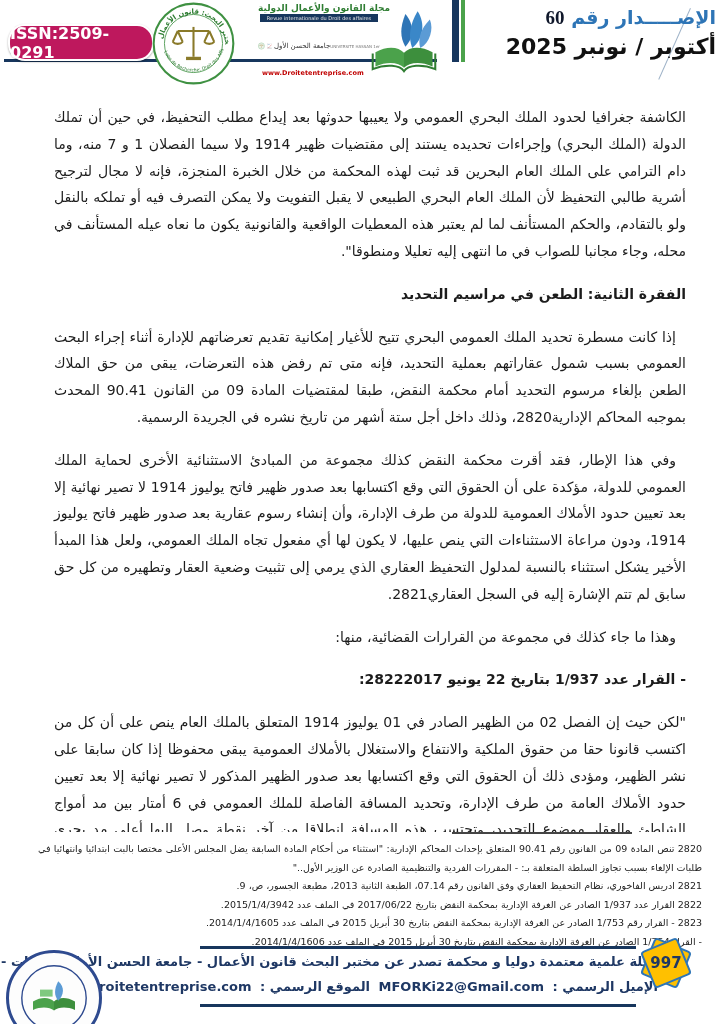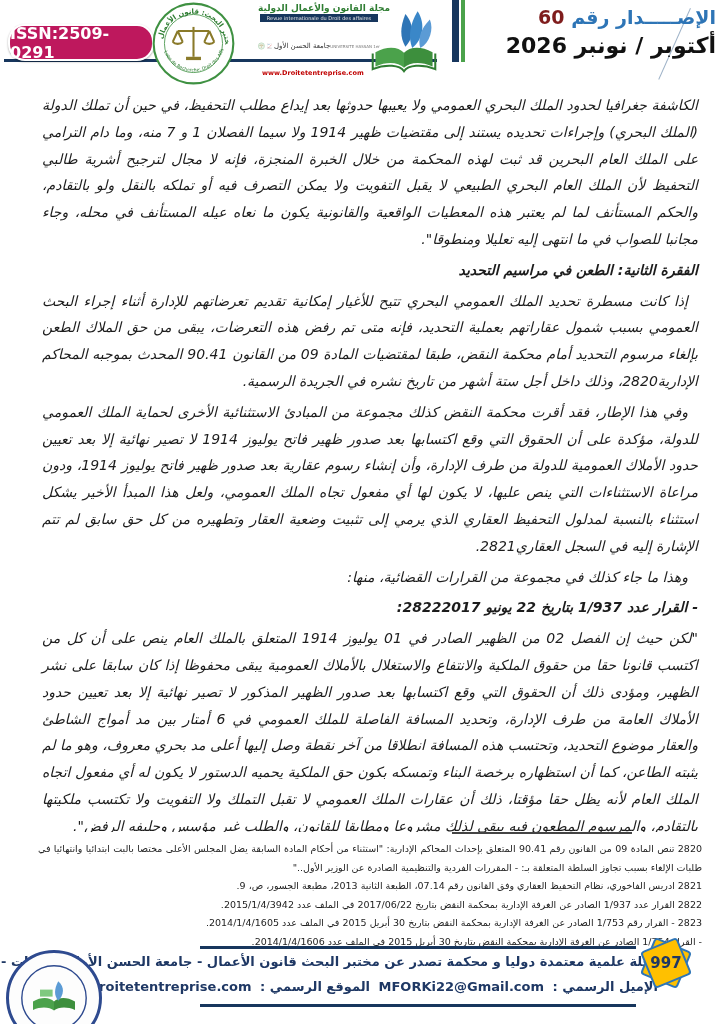--- a/index.html
+++ b/index.html
@@ -31,34 +31,34 @@
   .univ { display:flex; align-items:center; }
   .univ-ar { font-size:7px; color:#333; white-space:nowrap; }
   .univ-fr { font-size:4px; color:#777; white-space:nowrap; }
   .banner-site { color:#c00000; font-weight:bold; font-size:6.5px; margin-left:4px; }
   .book-logo { position:absolute; left:370px; top:6px; width:68px; height:76px; z-index:2; }
   .vbars { position:absolute; left:452px; top:0; height:62px; display:flex; gap:2px; }
   .vbar-navy { width:7px; height:62px; background:#17365d; }
   .vbar-green { width:4px; height:62px; background:#4ba24b; }
   .issue-block { position:absolute; left:470px; top:6px; width:246px; direction:rtl; text-align:right; }
   .issue-line1 { font-size:19px; font-weight:bold; color:#2e75b6; white-space:nowrap; }
-  .issue-num { color:#7f1d1d; }
+  .issue-num { color:#0f172a;font-family:Liberation Serif, serif; }
   .issue-line2 { font-size:22px; font-weight:bold; color:#111111; margin-top:5px; white-space:nowrap; }
   .diag {
     position:absolute; left:690px; top:8px; width:1px; height:78px;
     background:#9fb3c8; transform:rotate(24deg); transform-origin:top left;
   }
 
   
   .body-text {
     position:absolute; left:38px; right:22px; top:88px; height:744px;
     direction:rtl; text-align:justify; color:#1c1c1c;
     font-size:14px; line-height:26.8px; overflow:hidden;
   }
-  .body-text p { margin:4px;font-style:italic; }
+  .body-text p { margin:16px; }
   .indent { text-indent:10px; }
   .sec-heading, .decision-heading { font-weight:bold; }
 
   
   .footnotes {
     position:absolute; left:38px; right:22px; top:832px;
     direction:rtl; text-align:justify; color:#222222;
     font-size:9.5px; line-height:18.5px;
   }
   .fn-sep { width:180px; height:2px; background:#444; margin:0 70px 6px 0; }
@@ -176,21 +176,21 @@
       <div class="vbar-green"></div>
     </div>
 
     <div class="diag"></div>
 
     <div class="issue-block">
       <div class="issue-line1">
         <span>الإصـــــدار رقم</span>
         <span class="issue-num">60</span>
       </div>
-      <div class="issue-line2">أكتوبر / نونبر 2026</div>
+      <div class="issue-line2">أكتوبر / نونبر 2025</div>
     </div>
   </div>
 
   <div class="body-text">
     <p>الكاشفة جغرافيا لحدود الملك البحري العمومي ولا يعيبها حدوثها بعد إيداع مطلب التحفيظ، في حين أن تملك الدولة (الملك البحري) وإجراءات تحديده يستند إلى مقتضيات ظهير 1914 ولا سيما الفصلان 1 و 7 منه، وما دام الترامي على الملك العام البحرين قد ثبت لهذه المحكمة من خلال الخبرة المنجزة، فإنه لا مجال لترجيح أشرية طالبي التحفيظ لأن الملك العام البحري الطبيعي لا يقبل التفويت ولا يمكن التصرف فيه أو تملكه بالنقل ولو بالتقادم، والحكم المستأنف لما لم يعتبر هذه المعطيات الواقعية والقانونية يكون ما نعاه عيله المستأنف في محله، وجاء مجانبا للصواب في ما انتهى إليه تعليلا ومنطوقا".</p>
     <p class="sec-heading">الفقرة الثانية: الطعن في مراسيم التحديد</p>
     <p class="indent">إذا كانت مسطرة تحديد الملك العمومي البحري تتيح للأغيار إمكانية تقديم تعرضاتهم للإدارة أثناء إجراء البحث العمومي بسبب شمول عقاراتهم بعملية التحديد، فإنه متى تم رفض هذه التعرضات، يبقى من حق الملاك الطعن بإلغاء مرسوم التحديد أمام محكمة النقض، طبقا لمقتضيات المادة 09 من القانون 90.41 المحدث بموجبه المحاكم الإدارية2820، وذلك داخل أجل ستة أشهر من تاريخ نشره في الجريدة الرسمية.</p>
     <p class="indent">وفي هذا الإطار، فقد أقرت محكمة النقض كذلك مجموعة من المبادئ الاستثنائية الأخرى لحماية الملك العمومي للدولة، مؤكدة على أن الحقوق التي وقع اكتسابها بعد صدور ظهير فاتح يوليوز 1914 لا تصير نهائية إلا بعد تعيين حدود الأملاك العمومية للدولة من طرف الإدارة، وأن إنشاء رسوم عقارية بعد صدور ظهير فاتح يوليوز 1914، ودون مراعاة الاستثناءات التي ينص عليها، لا يكون لها أي مفعول تجاه الملك العمومي، ولعل هذا المبدأ الأخير يشكل استثناء بالنسبة لمدلول التحفيظ العقاري الذي يرمي إلى تثبيت وضعية العقار وتطهيره من كل حق سابق لم تتم الإشارة إليه في السجل العقاري2821.</p>
     <p class="indent">وهذا ما جاء كذلك في مجموعة من القرارات القضائية، منها:</p>
     <p class="decision-heading">- القرار عدد 1/937 بتاريخ 22 يونيو 28222017:</p>

